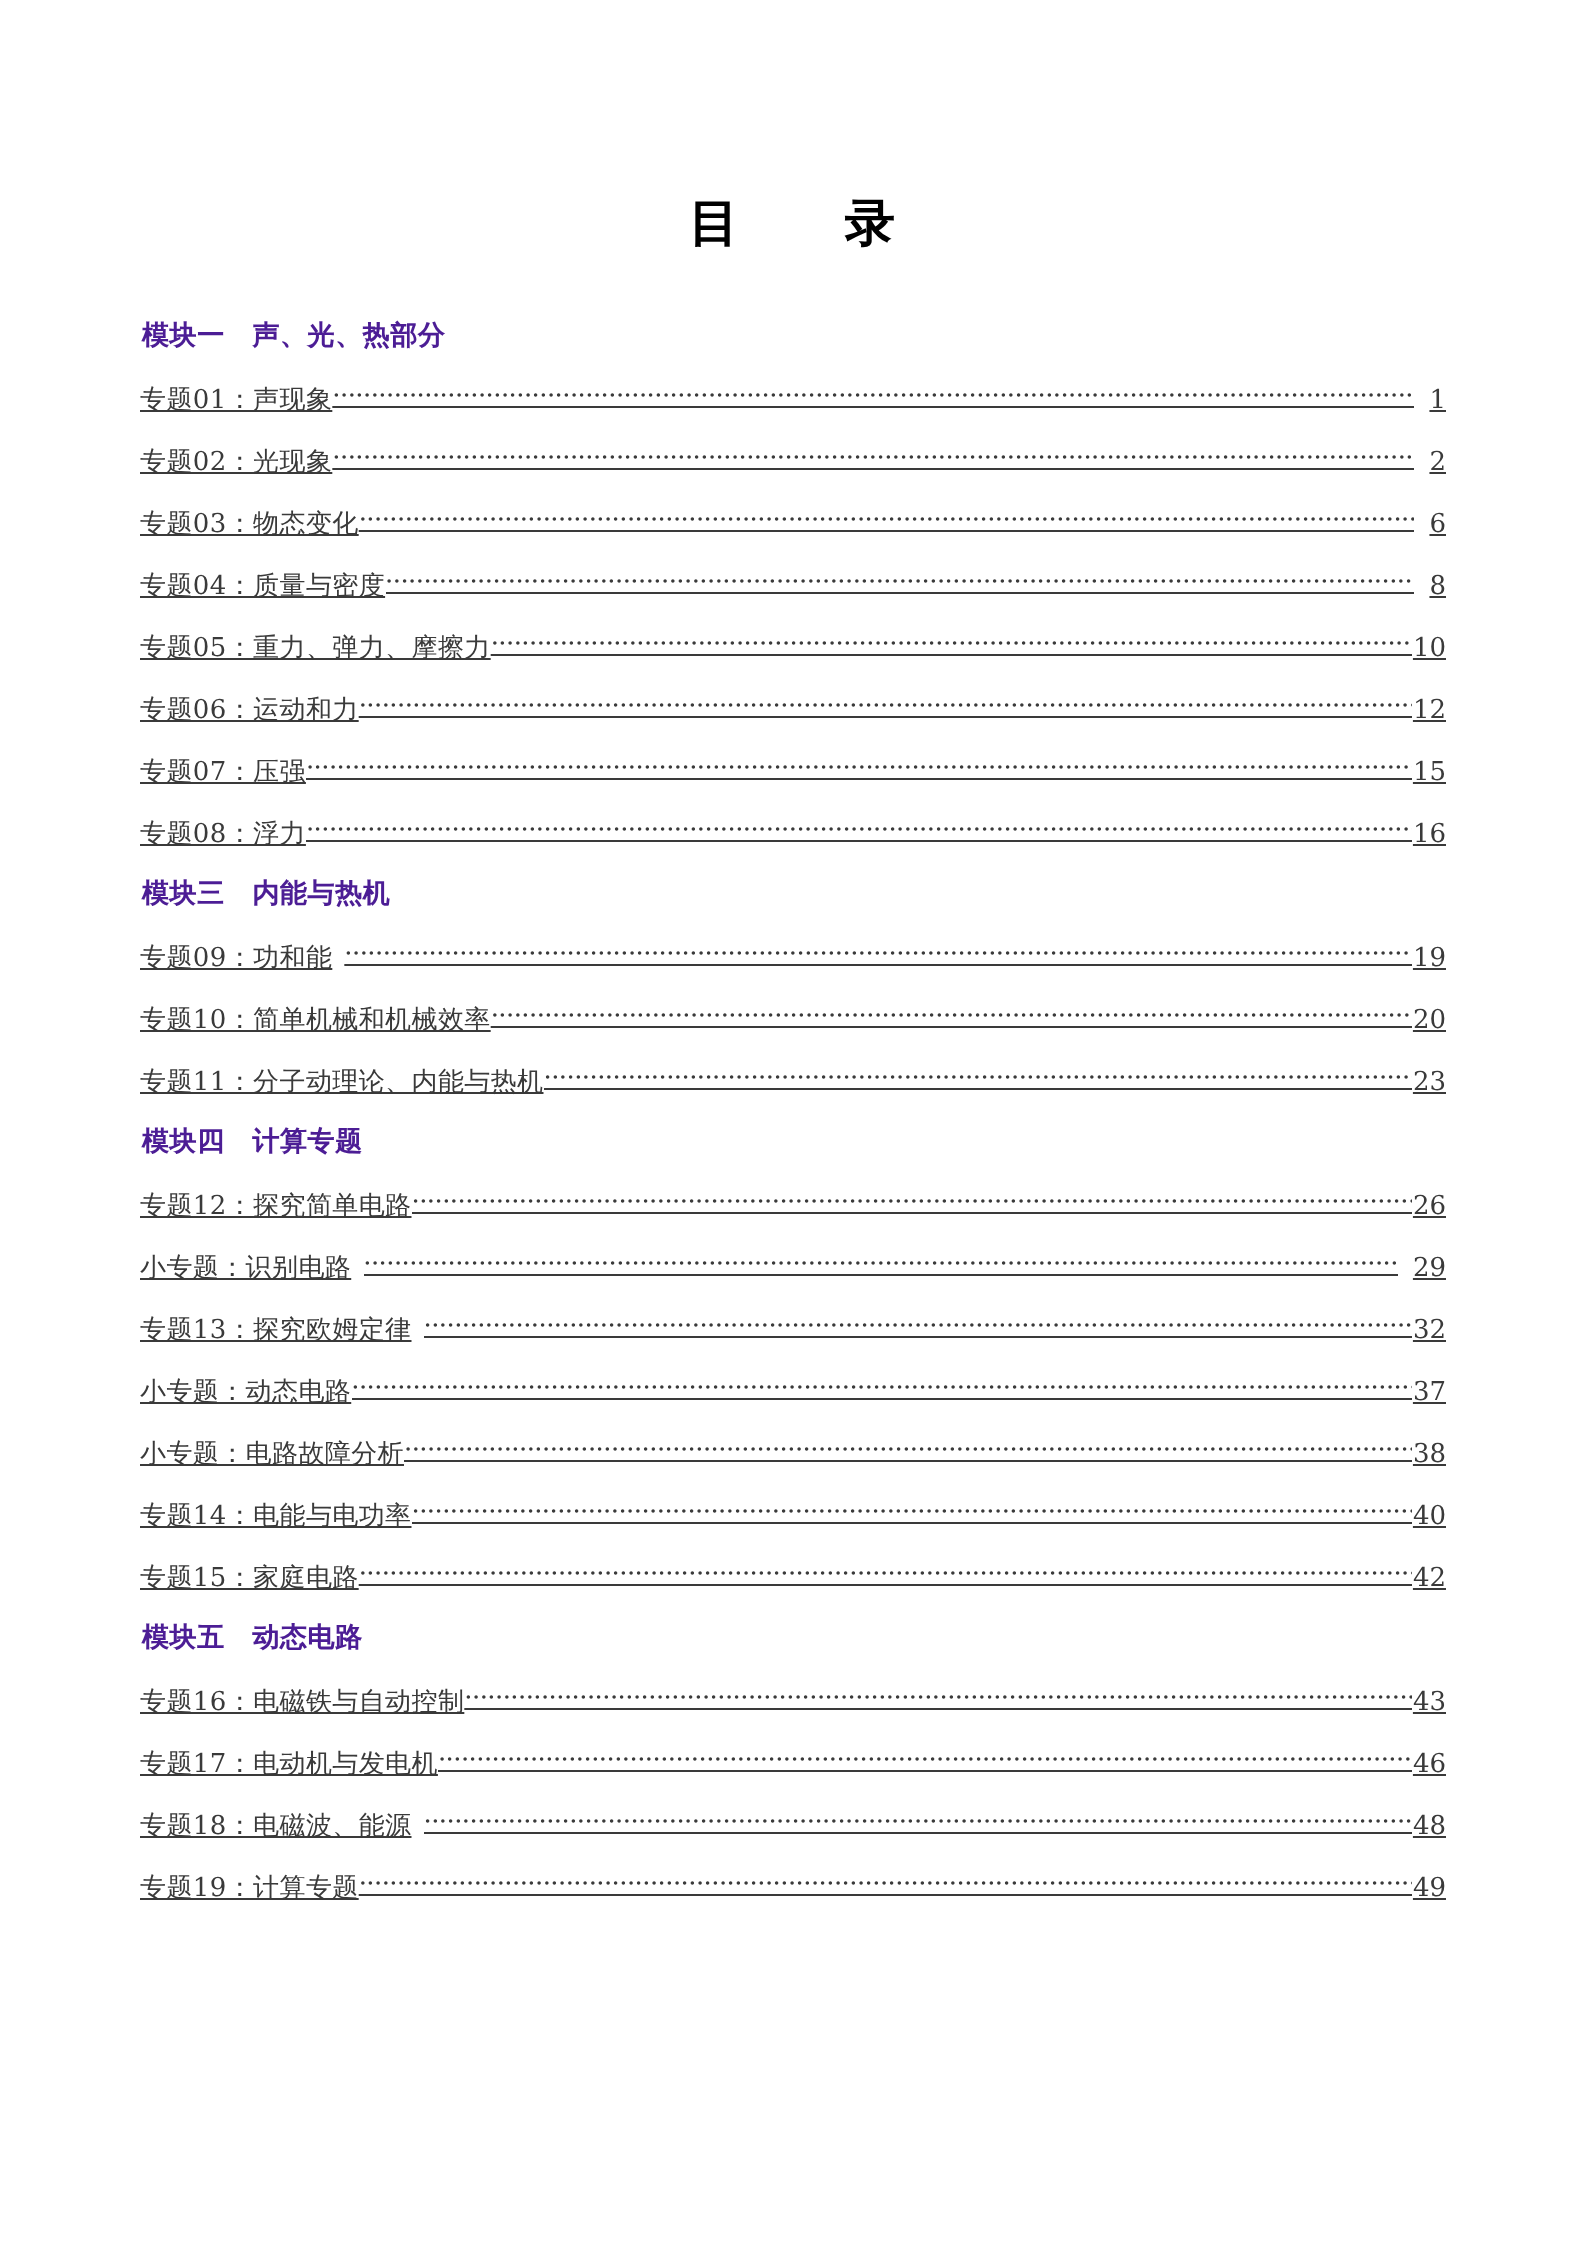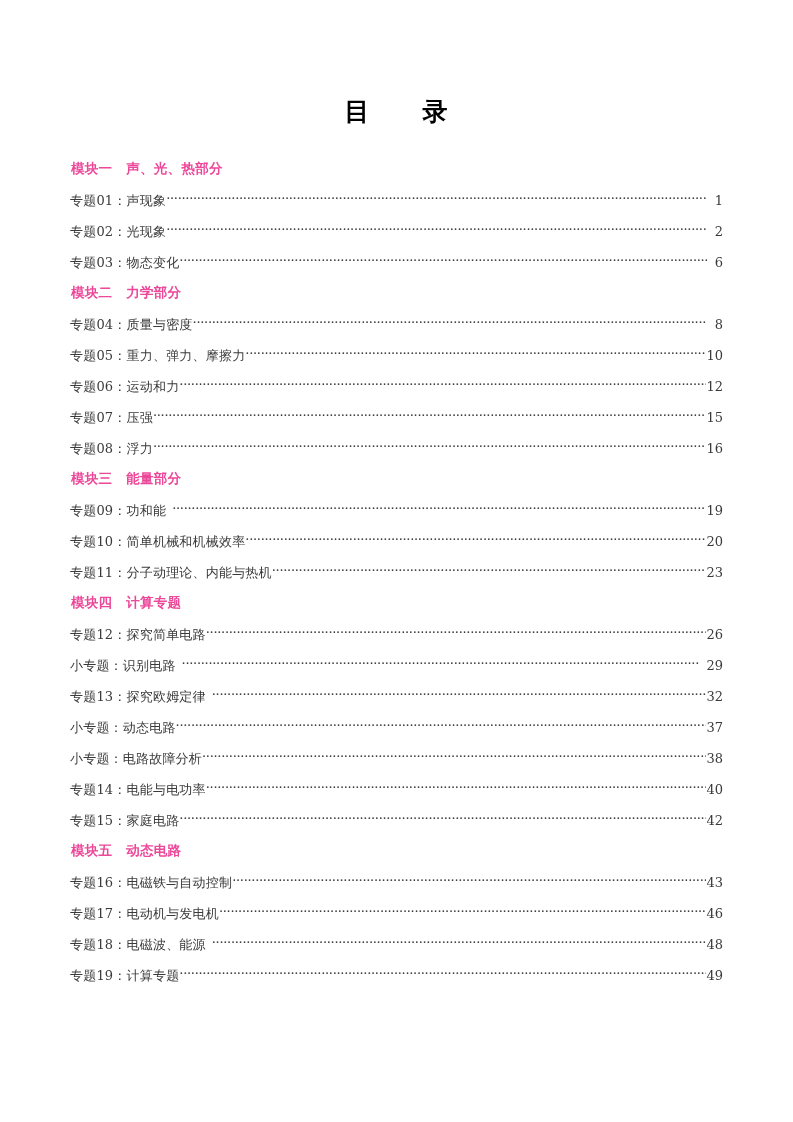--- a/index.html
+++ b/index.html
@@ -36,40 +36,41 @@
   }
   .toc {
     margin-top: 28px;
     padding-left: 70px;
     padding-right: 70px;
   }
   .module-header {
     font-family: "DejaVu Sans", "Liberation Sans", sans-serif;
     font-weight: 700;
     font-size: 13.5px;
-    color: #ec4899;
+    color: #4c1d95;
     line-height: 1;
     margin: 0;
     padding: 0 0 0 1px;
     height: 31px;
     display: flex;
     align-items: center;
     white-space: pre;
     letter-spacing: 0.3px;
   }
   .toc-entry {
     display: flex;
     align-items: flex-end;
     height: 31px;
     font-family: "DejaVu Serif", "Liberation Serif", serif;
     font-size: 13px;
     color: #3a3a3a;
     line-height: 31px;
     white-space: pre;
     overflow: hidden;
+    text-decoration: underline;
   }
   .entry-title {
     flex: 0 0 auto;
     color: #3a3a3a;
     letter-spacing: 0.2px;
   }
   .entry-dots {
     flex: 1 1 auto;
     overflow: hidden;
     white-space: nowrap;
@@ -102,29 +103,28 @@
   <div class="doc-title">目　　录</div>
 
   <div class="toc" id="toc-root">
       <div class="toc-module">
         <div class="module-header">模块一　声、光、热部分</div>
         <div class="toc-entry"><span class="entry-title">专题01：声现象</span><span class="entry-dots">············································································································································································································································································································</span><span class="entry-page">1</span></div>
         <div class="toc-entry"><span class="entry-title">专题02：光现象</span><span class="entry-dots">············································································································································································································································································································</span><span class="entry-page">2</span></div>
         <div class="toc-entry"><span class="entry-title">专题03：物态变化</span><span class="entry-dots">············································································································································································································································································································</span><span class="entry-page">6</span></div>
       </div>
       <div class="toc-module">
-        <div class="module-header">模块二　力学部分</div>
         <div class="toc-entry"><span class="entry-title">专题04：质量与密度</span><span class="entry-dots">············································································································································································································································································································</span><span class="entry-page">8</span></div>
         <div class="toc-entry"><span class="entry-title">专题05：重力、弹力、摩擦力</span><span class="entry-dots">············································································································································································································································································································</span><span class="entry-page">10</span></div>
         <div class="toc-entry"><span class="entry-title">专题06：运动和力</span><span class="entry-dots">············································································································································································································································································································</span><span class="entry-page">12</span></div>
         <div class="toc-entry"><span class="entry-title">专题07：压强</span><span class="entry-dots">············································································································································································································································································································</span><span class="entry-page">15</span></div>
         <div class="toc-entry"><span class="entry-title">专题08：浮力</span><span class="entry-dots">············································································································································································································································································································</span><span class="entry-page">16</span></div>
       </div>
       <div class="toc-module">
-        <div class="module-header">模块三　能量部分</div>
+        <div class="module-header">模块三　内能与热机</div>
         <div class="toc-entry lead-gap"><span class="entry-title">专题09：功和能</span><span class="entry-dots">············································································································································································································································································································</span><span class="entry-page">19</span></div>
         <div class="toc-entry"><span class="entry-title">专题10：简单机械和机械效率</span><span class="entry-dots">············································································································································································································································································································</span><span class="entry-page">20</span></div>
         <div class="toc-entry"><span class="entry-title">专题11：分子动理论、内能与热机</span><span class="entry-dots">············································································································································································································································································································</span><span class="entry-page">23</span></div>
       </div>
       <div class="toc-module">
         <div class="module-header">模块四　计算专题</div>
         <div class="toc-entry"><span class="entry-title">专题12：探究简单电路</span><span class="entry-dots">············································································································································································································································································································</span><span class="entry-page">26</span></div>
         <div class="toc-entry lead-gap"><span class="entry-title">小专题：识别电路</span><span class="entry-dots">············································································································································································································································································································</span><span class="entry-page gap">29</span></div>
         <div class="toc-entry lead-gap"><span class="entry-title">专题13：探究欧姆定律</span><span class="entry-dots">············································································································································································································································································································</span><span class="entry-page">32</span></div>
         <div class="toc-entry"><span class="entry-title">小专题：动态电路</span><span class="entry-dots">············································································································································································································································································································</span><span class="entry-page">37</span></div>

